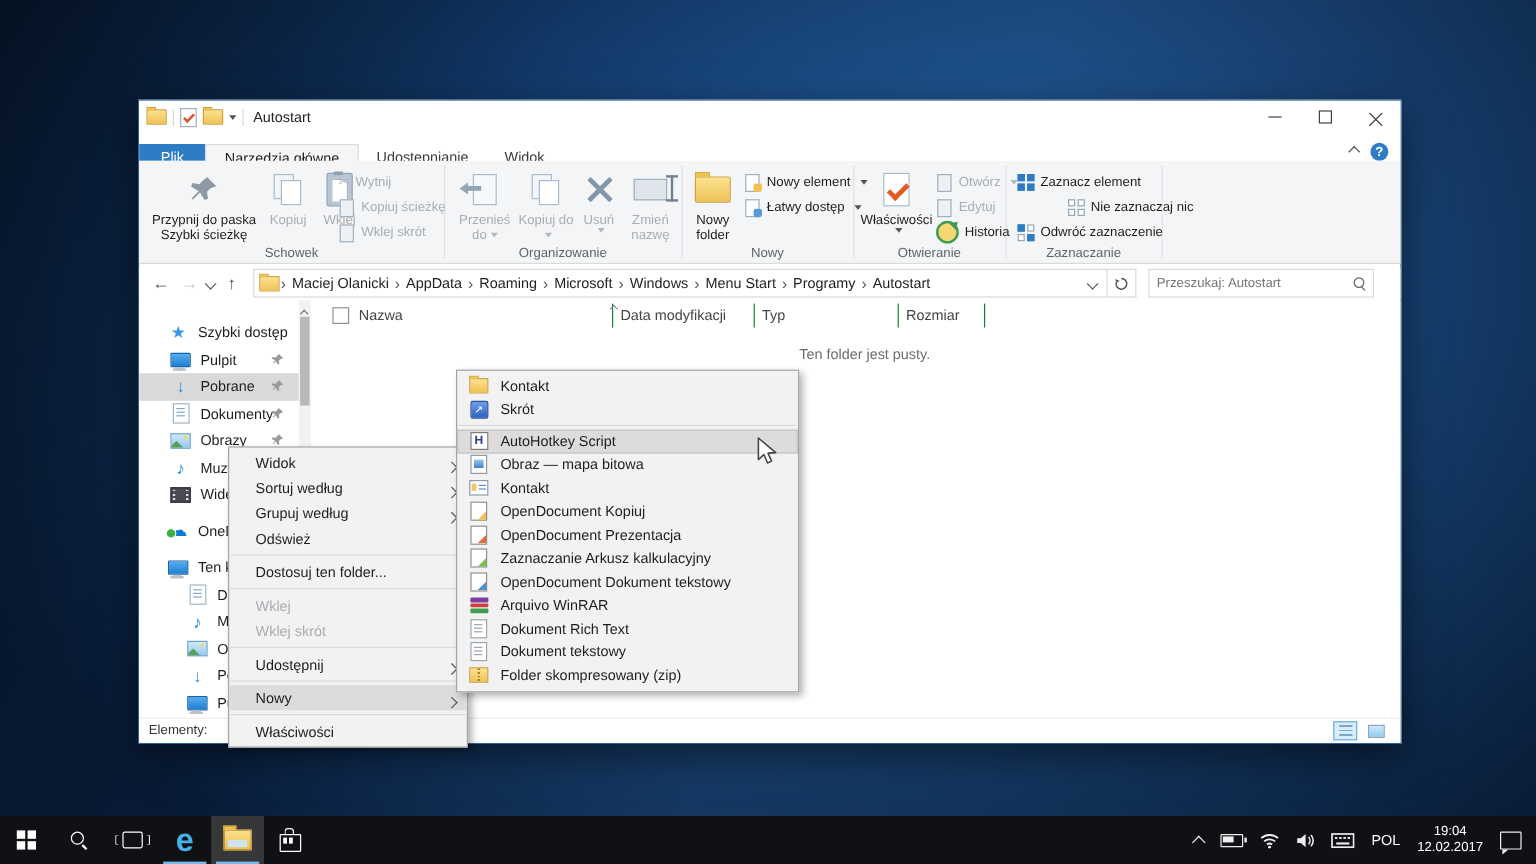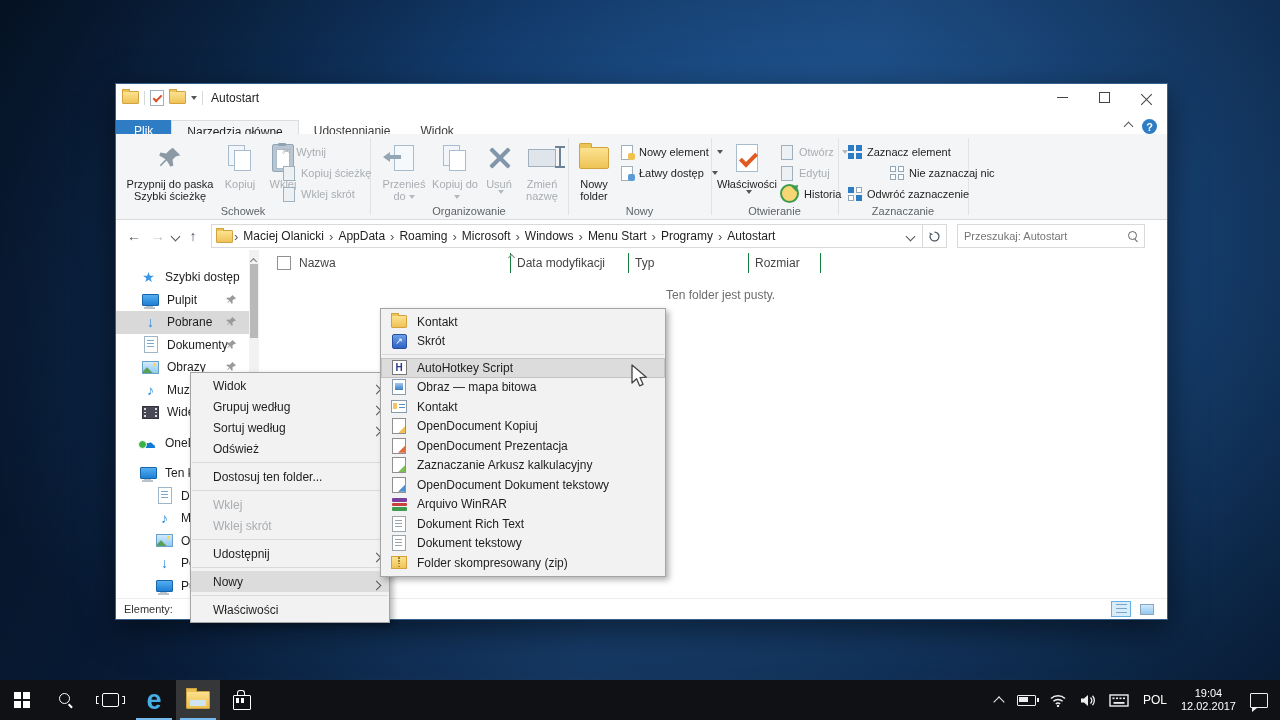--- a/index.html
+++ b/index.html
@@ -604,25 +604,25 @@
       </div>
     </div>
   </div>
 
   <div class="menu ctxmenu">
     <div class="cm-item">
       <span>Widok</span>
       <span class="cm-arrow"><span class="chv r"></span></span>
     </div>
     <div class="cm-item">
+      <span>Sortuj według</span>
+      <span class="cm-arrow"><span class="chv r"></span></span>
+    </div>
+    <div class="cm-item">
       <span>Grupuj według</span>
-      <span class="cm-arrow"><span class="chv r"></span></span>
-    </div>
-    <div class="cm-item">
-      <span>Sortuj według</span>
       <span class="cm-arrow"><span class="chv r"></span></span>
     </div>
     <div class="cm-item">
       <span>Odśwież</span>
     </div>
     <div class="m-sep"></div>
     <div class="cm-item">
       <span>Dostosuj ten folder...</span>
     </div>
     <div class="m-sep"></div>

